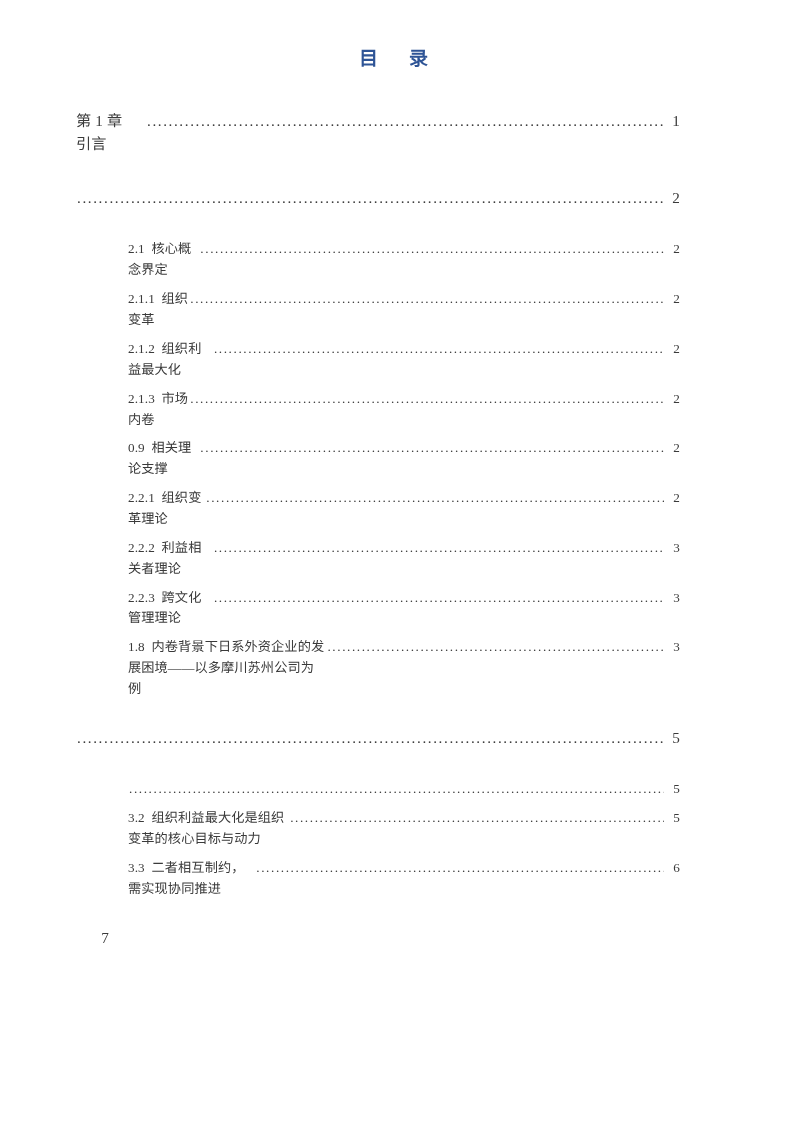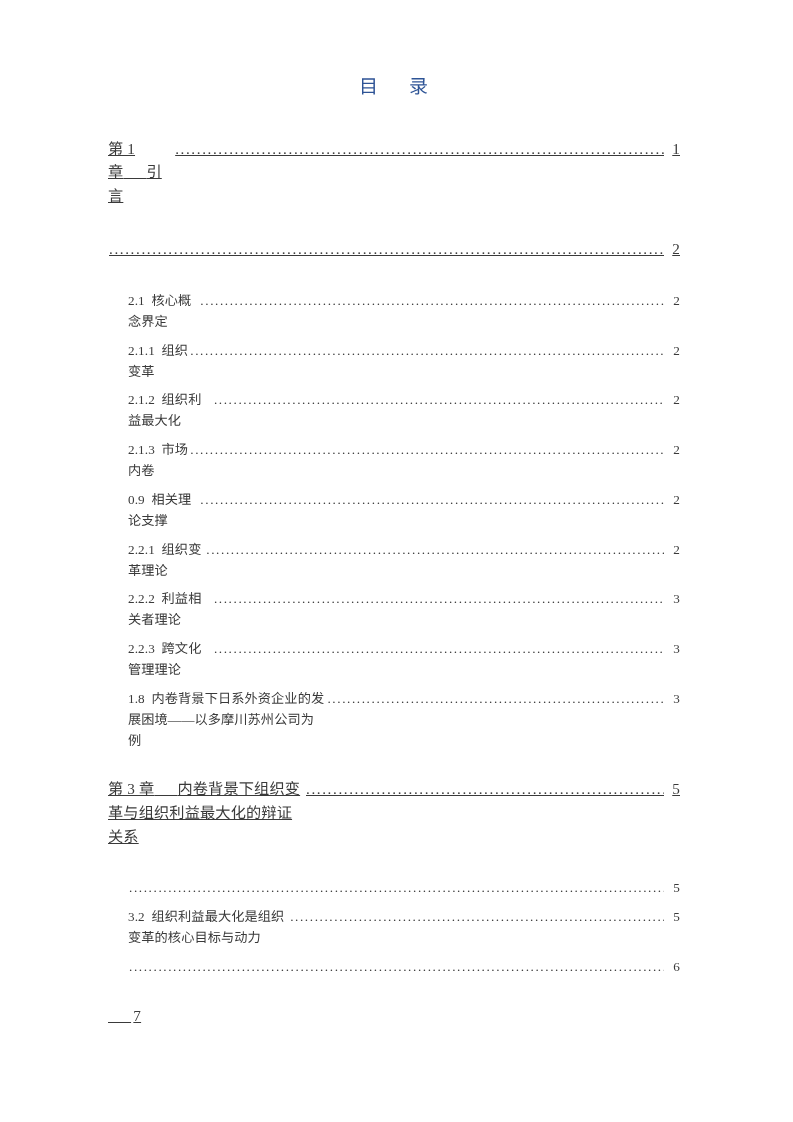--- a/index.html
+++ b/index.html
@@ -22,25 +22,25 @@
     box-sizing: border-box;
     padding: 0;
     position: relative;
     background: #ffffff;
   }
 
   
   .toc-title {
     text-align: center;
     color: #2e5496;
-    font-weight: normal;
+    font-weight: bold;
     font-size: 19px;
     letter-spacing: 6px;
     margin: 0;
-    padding-top: 76px;
+    padding-top: 48px;
     line-height: 1.2;
     font-family: "Liberation Sans", "DejaVu Sans", sans-serif;
   }
 
   
   .toc-list {
     margin: 0;
     padding: 0;
     list-style: none;
     padding-top: 38px;
@@ -51,25 +51,24 @@
     text-decoration: none;
     color: #3a3a3a;
     box-sizing: border-box;
     position: relative;
   }
 
   
   .lvl1 {
     font-size: 15.2px;
     line-height: 1.55;
-    padding-left: 108px;
+    padding-left: 76px;
     padding-right: 113px;
     margin-bottom: 30px;
     letter-spacing: 0.15px;
-    text-decoration: underline;
   }
   
   .lvl2, .lvl3 {
     font-size: 13.2px;
     line-height: 1.58;
     padding-left: 128px;
     padding-right: 113px;
     margin-bottom: 8px;
     letter-spacing: 0.1px;
   }
@@ -195,41 +194,41 @@
               <span class="txt"><span>1.8</span> <span>内卷背景下日系外资企业的发展困境——以多摩川苏州公司为例</span></span>
               <span class="leader"></span>
               <span class="pg">3</span>
             </div>
           </div>
         </div>
       </div>
       <div class="group">
         <div class="toc-entry lvl1">
           <div class="row">
-            <span class="txt"><span>第 3 章</span>  <span>内卷背景下组织变革与组织利益最大化的辩证关系</span></span>
             <span class="leader"></span>
             <span class="pg">5</span>
           </div>
         </div>
         <div>
           <div class="toc-entry lvl2">
             <div class="row">
               <span class="leader"></span>
               <span class="pg">5</span>
             </div>
           </div>
           <div class="toc-entry lvl2">
             <div class="row">
               <span class="txt"><span>3.2</span> <span>组织利益最大化是组织变革的核心目标与动力</span></span>
               <span class="leader"></span>
               <span class="pg">5</span>
             </div>
           </div>
           <div class="toc-entry lvl2">
             <div class="row">
+              <span class="txt"><span>3.3</span> <span>二者相互制约，需实现协同推进</span></span>
               <span class="leader"></span>
               <span class="pg">6</span>
             </div>
           </div>
         </div>
       </div>
       <div class="group">
         <div class="toc-entry lvl1">
           <div class="row noleader">
             <span class="txt">  </span>

